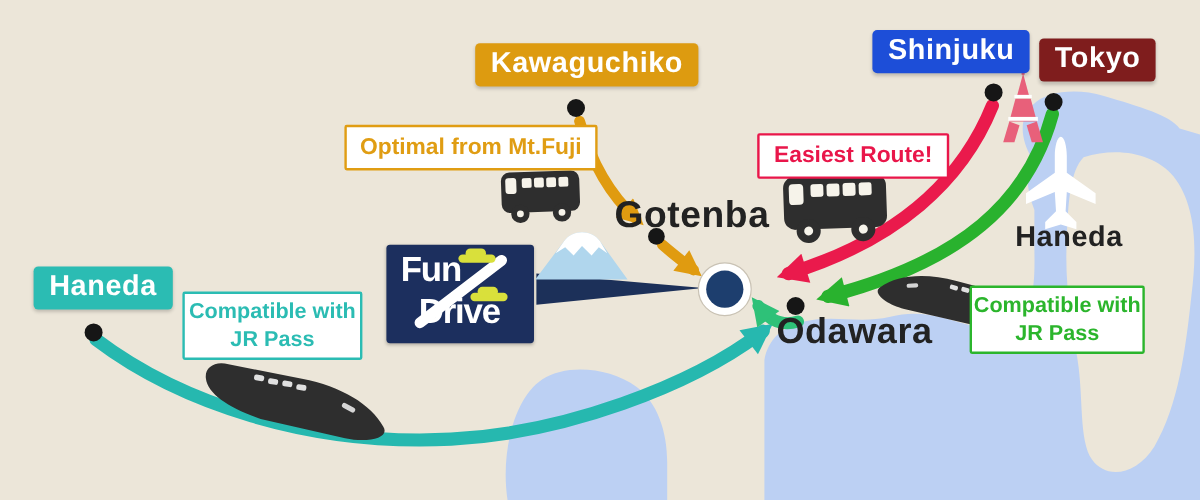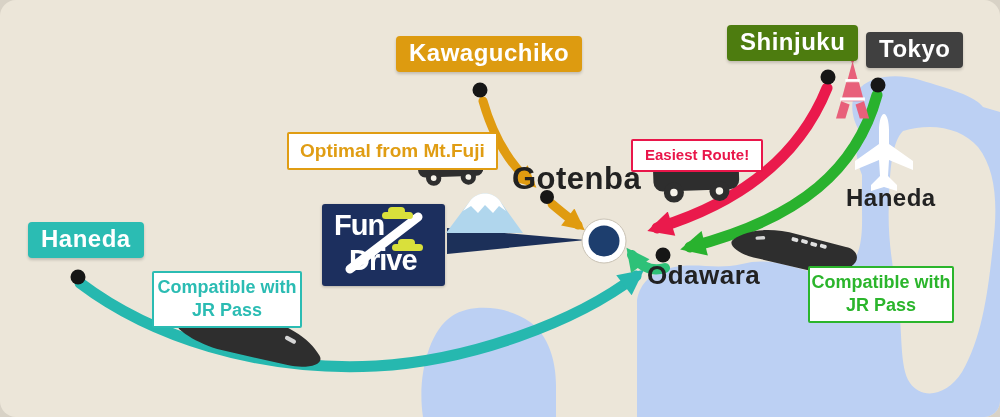--- a/index.html
+++ b/index.html
@@ -1,44 +1,43 @@
 <!DOCTYPE html>
 <html><head>
 <meta charset="utf-8">
 <style>
   html,body{margin:0;padding:0;background:#d8d2c6;}
   .stage{
     position:relative;width:1000px;height:417px;overflow:hidden;
     background:#ece6d9;
     font-family:"Liberation Sans", sans-serif;
-    border-radius:16px;
   }
   .stage svg.canvas{position:absolute;left:0;top:0;}
   
   .city{
     position:absolute;color:#fff;font-weight:bold;font-size:24px;
     padding:5px 13px 7px;border-radius:4px;line-height:1;
     box-shadow:0 2px 3px rgba(0,0,0,.18);letter-spacing:.5px;white-space:nowrap;
   }
   .city-kawaguchiko{left:396px;top:36px;}
   .city-shinjuku{left:727px;top:25px;}
   .city-tokyo{left:866px;top:32px;}
   .city-nagoya{left:28px;top:222px;}
   
   .place{position:absolute;color:#222;font-weight:bold;white-space:nowrap;letter-spacing:.5px;}
   .place-gotenba{left:512px;top:161px;font-size:31px;}
   .place-haneda{left:846px;top:184px;font-size:24px;}
-  .place-odawara{left:647px;top:260px;font-size:26px;}
+  .place-odawara{left:647px;top:260px;font-size:30px;}
   
   .callout{
     position:absolute;background:#fff;border:2px solid;border-radius:2px;
-    font-weight:bold;text-align:center;line-height:1.25;white-space:nowrap;margin-top:28px;
+    font-weight:bold;text-align:center;line-height:1.25;white-space:nowrap;
   }
   .callout-optimal{left:287px;top:104px;font-size:19px;padding:5px 11px;}
-  .callout-easiest{left:631px;top:111px;font-size:15px;padding:5px 12px;}
+  .callout-easiest{left:631px;top:111px;font-size:19px;padding:5px 12px;}
   .callout-jr-teal{left:152px;top:243px;font-size:18px;width:146px;padding:3px 0 5px;}
   .callout-jr-green{left:808px;top:238px;font-size:18px;width:142px;padding:3px 0 5px;}
   
   .logo{
     position:absolute;left:322px;top:204px;width:123px;height:82px;
     border-radius:3px;box-shadow:0 1px 3px rgba(0,0,0,.25);
   }
   .logo .word{position:absolute;color:#fff;font-weight:bold;font-size:29px;line-height:1;letter-spacing:-1px;}
   .logo .w1{left:12px;top:7px;}
   .logo .w2{left:27px;top:42px;}
@@ -133,22 +132,22 @@
     <circle cx="878" cy="85" r="7.5" fill="#161616"></circle>
     <circle cx="78" cy="277" r="7.5" fill="#161616"></circle>
     <circle cx="547" cy="197" r="7" fill="#161616"></circle>
     <circle cx="663" cy="255" r="7.5" fill="#161616"></circle>
 
     <circle cx="604" cy="241" r="22" fill="#ffffff" stroke="#c9c2b4" stroke-width="1"></circle>
     <circle cx="604" cy="241" r="15.5" fill="#1d3e6e"></circle>
   </svg>
 
   <div class="city city-kawaguchiko" style="background-color: rgb(221, 155, 16);">Kawaguchiko</div>
-  <div class="city city-shinjuku" style="background-color: #4d7c0f;">Shinjuku</div>
-  <div class="city city-tokyo" style="background-color: #404040;">Tokyo</div>
+  <div class="city city-shinjuku" style="background-color: #1d4ed8;">Shinjuku</div>
+  <div class="city city-tokyo" style="background-color: #7f1d1d;">Tokyo</div>
   <div class="city city-nagoya" style="background-color: rgb(43, 188, 179);">Haneda</div>
 
   <div class="place place-gotenba">Gotenba</div>
   <div class="place place-haneda">Haneda</div>
   <div class="place place-odawara">Odawara</div>
 
   <div class="callout callout-optimal" style="color: rgb(224, 157, 19); border-color: rgb(224, 157, 19);">Optimal from Mt.Fuji</div>
   <div class="callout callout-easiest" style="color: rgb(233, 22, 74); border-color: rgb(233, 22, 74);">Easiest Route!</div>
   <div class="callout callout-jr-teal" style="color: rgb(43, 188, 179); border-color: rgb(43, 188, 179);">
     <div>Compatible with</div>

